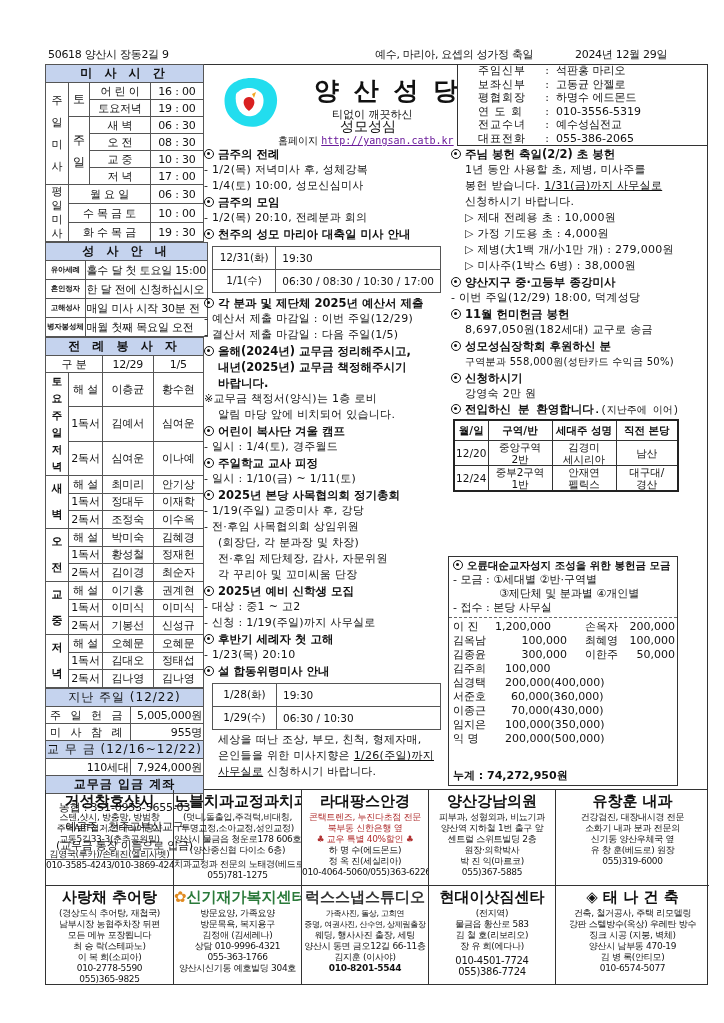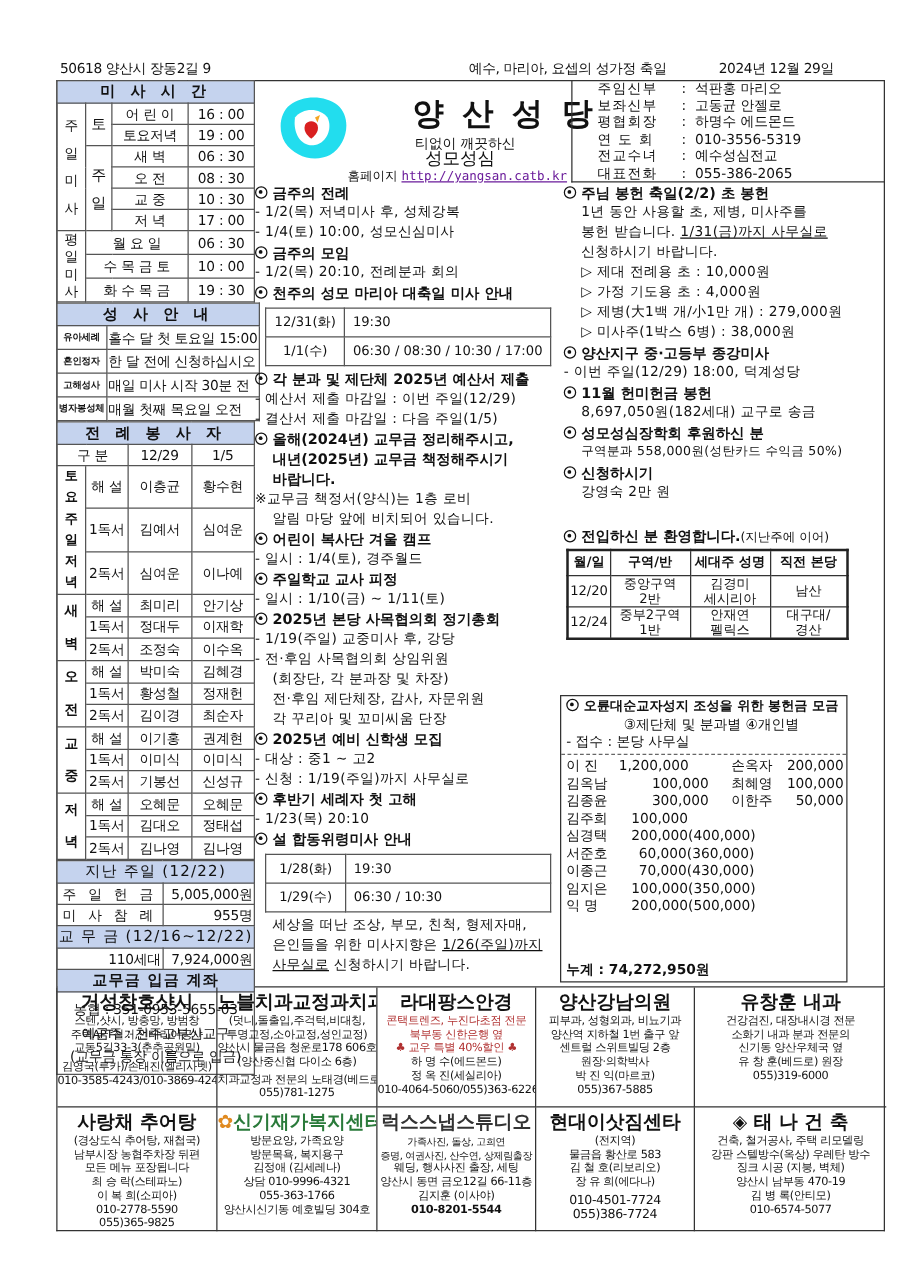--- a/index.html
+++ b/index.html
@@ -257,21 +257,21 @@
     </table>
 </div>
 
 <div class="logo-area">
   <svg class="abs" style="left:18px;top:12px;" width="58" height="52" viewBox="0 0 58 52">
     <path d="M10 8 C20 0 38 0 48 8 C60 18 56 40 42 48 C30 54 14 50 6 38 C0 28 2 14 10 8 Z" fill="#22ddee"></path>
     <path d="M14 18 C20 10 34 10 40 18 C44 26 40 38 30 40 C20 42 12 32 14 18 Z" fill="#fff"></path>
     <path d="M22 24 C24 20 30 20 32 24 C34 30 28 34 27 35 C26 34 20 30 22 24 Z" fill="#d92020"></path>
     <path d="M30 18 L34 16 L32 22 Z" fill="#f5a623"></path>
   </svg>
-  <div class="abs" style="left:110px;top:10px;font-size:25px;font-weight:bold;letter-spacing:3px;white-space:nowrap;margin-left:16px;">양 산 성 당</div>
+  <div class="abs" style="left:110px;top:10px;font-size:25px;font-weight:bold;letter-spacing:3px;white-space:nowrap;">양 산 성 당</div>
   <div class="abs" style="left:128px;top:43px;font-size:11px;white-space:nowrap;">티없이 깨끗하신</div>
   <div class="abs" style="left:136px;top:54px;font-size:14px;white-space:nowrap;">성모성심</div>
   <div class="abs" style="left:74px;top:70px;font-size:10px;white-space:nowrap;">
     <span>홈페이지</span>
     <span style="color:#6a1b9a;text-decoration:underline;font-family:'DejaVu Sans Mono',monospace;">http://yangsan.catb.kr</span>
   </div>
 </div>
 
 <div class="info-box">
   <div class="info-row">
@@ -376,21 +376,21 @@
   <div class="line indent">▷ 제병(大1백 개/小1만 개) : 279,000원</div>
   <div class="line indent">▷ 미사주(1박스 6병) : 38,000원</div>
   <div class="sec"><span class="bullet"></span><span>양산지구 중·고등부 종강미사</span></div>
   <div class="line">- 이번 주일(12/29) 18:00, 덕계성당</div>
   <div class="sec"><span class="bullet"></span><span>11월 헌미헌금 봉헌</span></div>
   <div class="line indent">8,697,050원(182세대) 교구로 송금</div>
   <div class="sec"><span class="bullet"></span><span>성모성심장학회 후원하신 분</span></div>
   <div class="line indent" style="font-size:10px;">구역분과 558,000원(성탄카드 수익금 50%)</div>
   <div class="sec"><span class="bullet"></span><span>신청하시기</span></div>
   <div class="line indent">강영숙 2만 원</div>
-  <div class="sec" style="margin-top:19px;"><span class="bullet"></span><span>전입하신 분 환영합니다.</span><span style="font-weight:normal;font-size:10px;">(지난주에 이어)</span></div>
+  <div class="sec" style="margin-top:0;font-family:Liberation Mono, monospace;"><span class="bullet"></span><span>전입하신 분 환영합니다.</span><span style="font-weight:normal;font-size:10px;">(지난주에 이어)</span></div>
   <table class="welcome">
     <tbody>
         <tr>
       <td style="width:34px;">월/일</td>
       <td style="width:64px;">구역/반</td>
       <td style="width:64px;">세대주 성명</td>
       <td>직전 본당</td>
     </tr>
     <tr>
       <td>12/20</td>
@@ -408,20 +408,21 @@
 펠릭스</td>
       <td style="white-space:pre-line;">대구대/
 경산</td>
     </tr>
   </tbody>
     </table>
 </div>
 
 <div class="fund">
   <div class="sec" style="font-size:10.5px;padding-left:4px;"><span class="bullet"></span><span>오륜대순교자성지 조성을 위한 봉헌금 모금</span></div>
+  <div class="row">- 모금 : ①세대별 ②반·구역별</div>
   <div class="row" style="padding-left:50px;">③제단체 및 분과별 ④개인별</div>
   <div class="row">- 접수 : 본당 사무실</div>
   <div class="dash"></div>
   <div class="row">
       <span style="width:42px;">이  진</span>
       <span style="width:90px;text-align:left;padding-right:18px;">1,200,000</span>
       <span style="width:42px;">손옥자</span>
       <span style="width:48px;text-align:right;">200,000</span>
     </div>
   <div class="row">

